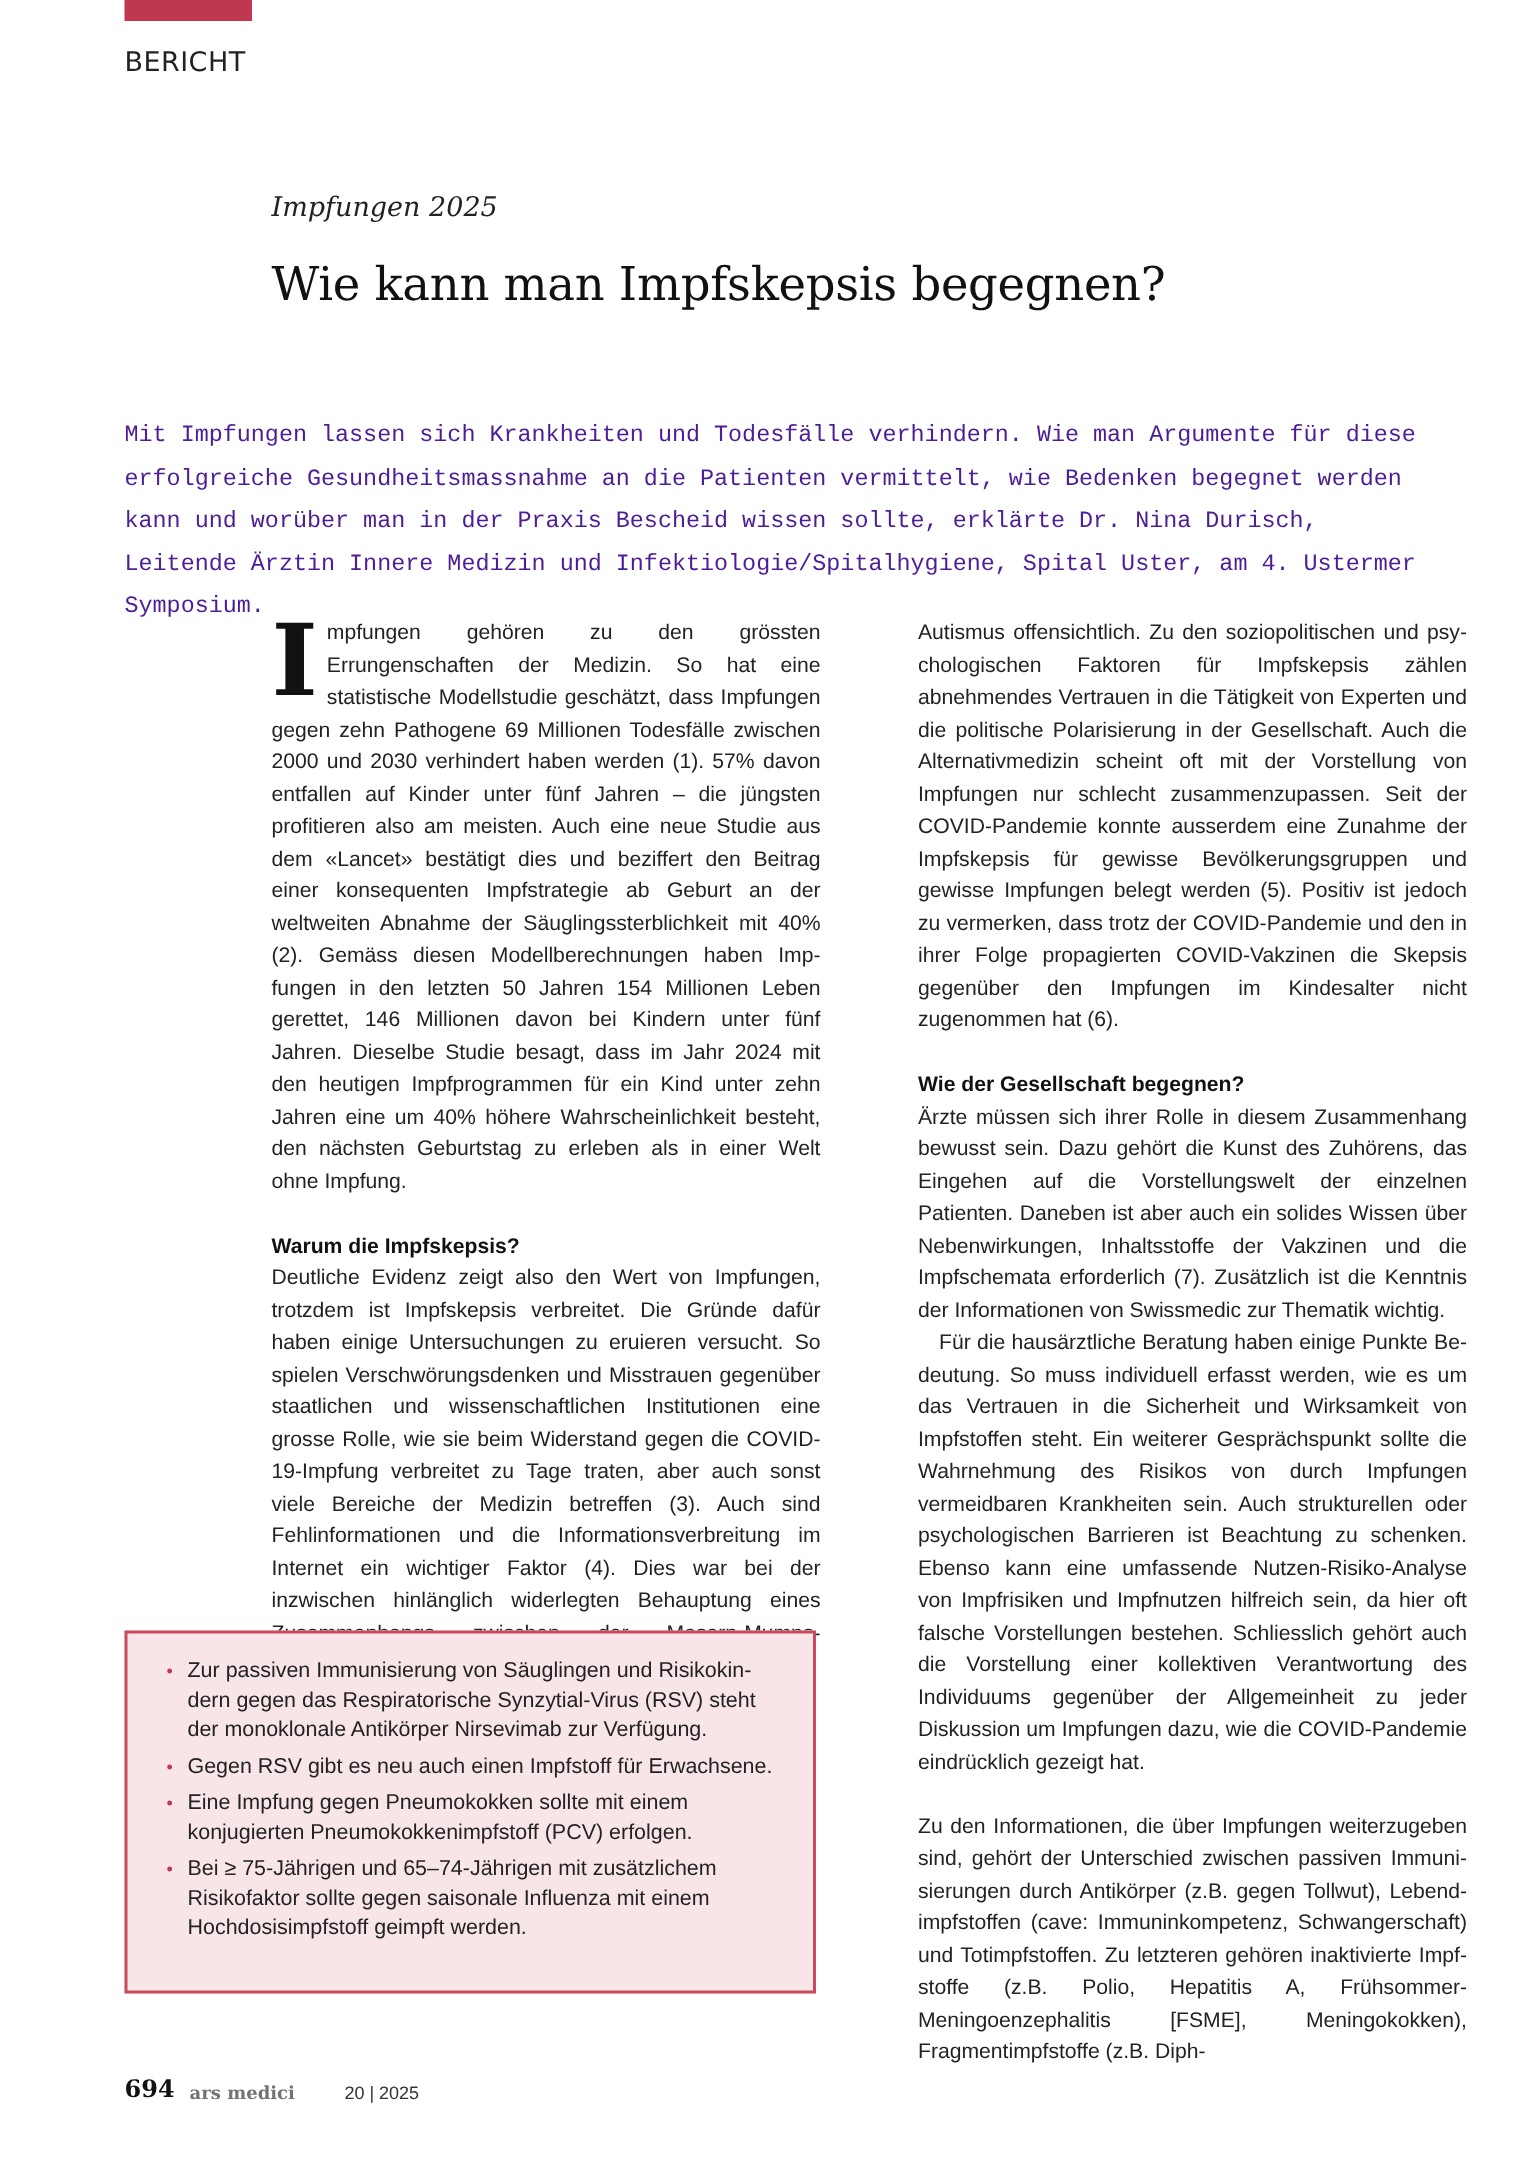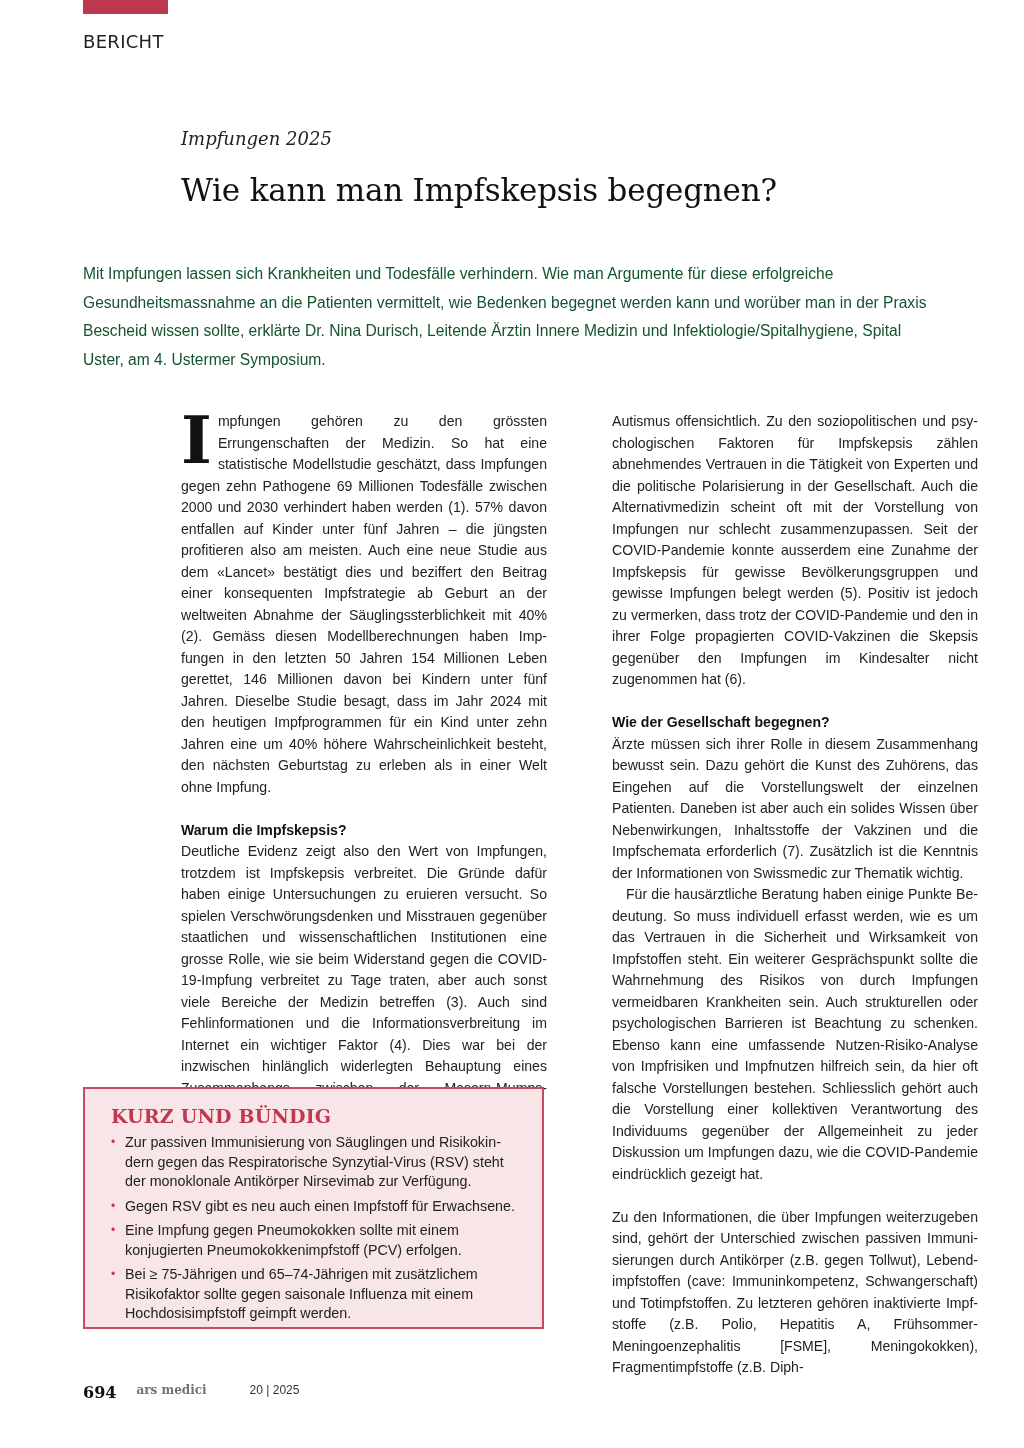--- a/index.html
+++ b/index.html
@@ -20,23 +20,23 @@
     .kicker {
       position: absolute; left: 181px; top: 128px;
       font-family: "DejaVu Serif", serif; font-style: italic; font-size: 18px; color: #222; text-align: right;
     }
     .title {
       position: absolute; left: 181px; top: 172px; margin: 0;
       font-family: "DejaVu Serif", serif; font-weight: normal; font-size: 31px;
       color: #111; letter-spacing: -0.2px; text-align: right;
     }
     .lead {
-      position: absolute; left: 83px; top: 260px; width: 862px; margin: 0;
-      font-family: Liberation Sans, sans-serif; font-size: 15.6px; line-height: 28.5px;
-      color: #14532d;
+      position: absolute; left: 83px; top: 276px; width: 862px; margin: 0;
+      font-family: Liberation Mono, monospace; font-size: 15.6px; line-height: 28.5px;
+      color: #4c1d95;
     }
     .col {
       position: absolute; top: 411px;
       font-family: "Liberation Sans", sans-serif; font-size: 14.1px; line-height: 21.5px;
       text-align: justify; hyphens: manual; color: #222;
     }
     .col-left { left: 181px; width: 366px; }
     .col-right { left: 576px; width: 366px; margin-left: 36px; }
     .col p { margin: 0; }
     .col p.indent { text-indent: 14px; }
@@ -59,21 +59,21 @@
     }
     .box ul { margin: 0; padding: 0; list-style: none; }
     .box li {
       position: relative; padding-left: 14px; margin-bottom: 5px;
       font-family: "Liberation Sans", sans-serif; font-size: 14.3px; line-height: 19.5px; color: #222;
     }
     .bullet {
       position: absolute; left: 0; top: 0; color: #c0384f; font-size: 12px;
     }
     .footer {
-      position: absolute; left: 83px; top: 1383px; display: flex; align-items: flex-start; gap: 20px;
+      position: absolute; left: 83px; top: 1383px; display: flex; align-items: flex-end; gap: 10px;
     }
     .footer .page-no { font-family: "DejaVu Serif", serif; font-weight: bold; font-size: 16px; color: #111; }
     .footer .mag { font-family: "DejaVu Serif", serif; font-weight: bold; font-size: 12px; color: #737373; }
     .footer .issue { font-family: "Liberation Sans", sans-serif; font-size: 12px; color: #333; margin-left: 23px; }
   </style>
 </head>
 <body>
 
 <div class="top-bar"></div>
 <div class="section-label">BERICHT</div>
@@ -85,21 +85,20 @@
 <div class="col col-left">
   <p>
     <span class="dropcap">I</span><span>mpfungen gehören zu den grössten Errungenschaften der Medizin. So hat eine statistische Modellstudie ge­schätzt, dass Impfungen gegen zehn Pathogene 69 Mil­lionen Todesfälle zwischen 2000 und 2030 verhindert haben werden (1). 57% davon entfallen auf Kinder unter fünf Jah­ren – die jüngsten profitieren also am meisten. Auch eine neue Studie aus dem «Lancet» bestätigt dies und beziffert den Beitrag einer konsequenten Impfstrategie ab Geburt an der weltweiten Abnahme der Säuglingssterblichkeit mit 40% (2). Gemäss diesen Modellberechnungen haben Imp­fungen in den letzten 50 Jahren 154 Millionen Leben geret­tet, 146 Millionen davon bei Kindern unter fünf Jahren. Die­selbe Studie besagt, dass im Jahr 2024 mit den heutigen Impfprogrammen für ein Kind unter zehn Jahren eine um 40% höhere Wahrscheinlichkeit besteht, den nächsten Ge­burtstag zu erleben als in einer Welt ohne Impfung.</span>
   </p>
   <div class="spacer"></div>
   <h3>Warum die Impfskepsis?</h3>
   <p>Deutliche Evidenz zeigt also den Wert von Impfungen, trotz­dem ist Impfskepsis verbreitet. Die Gründe dafür haben einige Untersuchungen zu eruieren versucht. So spielen Verschwörungsdenken und Misstrauen gegenüber staatli­chen und wissenschaftlichen Institutionen eine grosse Rolle, wie sie beim Widerstand gegen die COVID-19-Impfung ver­breitet zu Tage traten, aber auch sonst viele Bereiche der Medizin betreffen (3). Auch sind Fehlinformationen und die Informationsverbreitung im Internet ein wichtiger Faktor (4). Dies war bei der inzwischen hinlänglich widerlegten Be­hauptung eines Zusammenhangs zwischen der Masern-Mumps-Röteln(MMR)-Impfung und dem Auftreten von</p>
 </div>
 
 <div class="box">
-  <h2>KURZ UND BÜNDIG</h2>
   <ul>
     <li><span class="bullet">•</span><span>Zur passiven Immunisierung von Säuglingen und Risikokin­dern gegen das Respiratorische Synzytial-Virus (RSV) steht der monoklonale Antikörper Nirsevimab zur Verfügung.</span></li>
     <li><span class="bullet">•</span><span>Gegen RSV gibt es neu auch einen Impfstoff für Erwachsene.</span></li>
     <li><span class="bullet">•</span><span>Eine Impfung gegen Pneumokokken sollte mit einem konjugierten Pneumokokkenimpfstoff (PCV) erfolgen.</span></li>
     <li><span class="bullet">•</span><span>Bei ≥ 75-Jährigen und 65–74-Jährigen mit zusätzlichem Risikofaktor sollte gegen saisonale Influenza mit einem Hochdosisimpfstoff geimpft werden.</span></li>
   </ul>
 </div>
 
 <div class="col col-right">
   <p>Autismus offensichtlich. Zu den soziopolitischen und psy­chologischen Faktoren für Impfskepsis zählen abnehmendes Vertrauen in die Tätigkeit von Experten und die politische Polarisierung in der Gesellschaft. Auch die Alternativme­dizin scheint oft mit der Vorstellung von Impfungen nur schlecht zusammenzupassen. Seit der COVID-Pandemie konnte ausserdem eine Zunahme der Impfskepsis für ge­wisse Bevölkerungsgruppen und gewisse Impfungen belegt werden (5). Positiv ist jedoch zu vermerken, dass trotz der COVID-Pandemie und den in ihrer Folge propagierten COVID-Vakzinen die Skepsis gegenüber den Impfungen im Kindesalter nicht zugenommen hat (6).</p>

